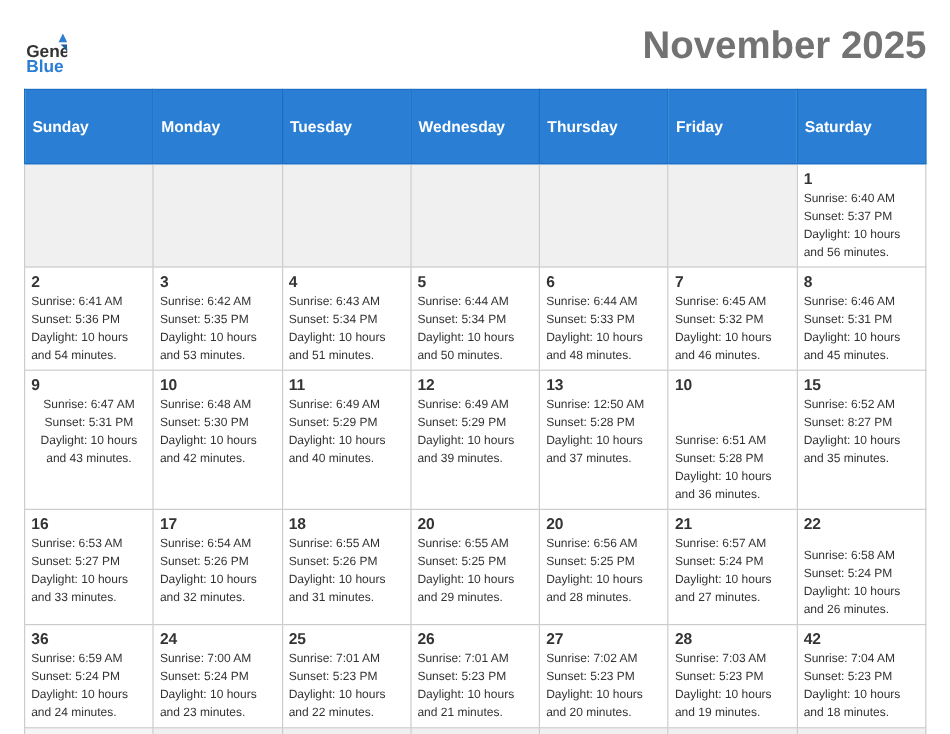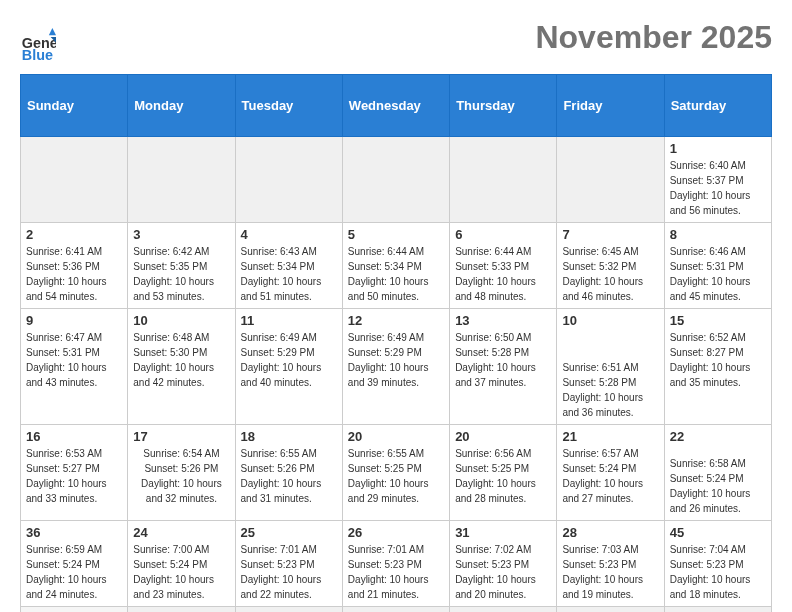--- a/index.html
+++ b/index.html
@@ -166,21 +166,21 @@
         <td>
           <span class="day-number">8</span>
           <div class="day-info" style="white-space: pre-line;">Sunrise: 6:46 AM
 Sunset: 5:31 PM
 Daylight: 10 hours and 45 minutes.</div>
         </td>
       </tr>
       <tr>
         <td>
           <span class="day-number">9</span>
-          <div class="day-info" style="white-space: pre-line;">Sunrise: 6:47 AM
+          <div class="day-info" style="white-space: pre-line; text-align: center;">Sunrise: 6:47 AM
 Sunset: 5:31 PM
 Daylight: 10 hours and 43 minutes.</div>
         </td>
         <td>
           <span class="day-number">10</span>
           <div class="day-info" style="white-space: pre-line;">Sunrise: 6:48 AM
 Sunset: 5:30 PM
 Daylight: 10 hours and 42 minutes.</div>
         </td>
         <td>
@@ -190,21 +190,21 @@
 Daylight: 10 hours and 40 minutes.</div>
         </td>
         <td>
           <span class="day-number">12</span>
           <div class="day-info" style="white-space: pre-line;">Sunrise: 6:49 AM
 Sunset: 5:29 PM
 Daylight: 10 hours and 39 minutes.</div>
         </td>
         <td>
           <span class="day-number">13</span>
-          <div class="day-info" style="white-space: pre-line;">Sunrise: 6:50 AM
+          <div class="day-info" style="white-space: pre-line;">Sunrise: 12:50 AM
 Sunset: 5:28 PM
 Daylight: 10 hours and 37 minutes.</div>
         </td>
         <td>
           <span class="day-number">10</span>
           <div class="day-info" style="white-space: pre-line; margin-top: 32px;">Sunrise: 6:51 AM
 Sunset: 5:28 PM
 Daylight: 10 hours and 36 minutes.</div>
         </td>
         <td>
@@ -216,21 +216,21 @@
       </tr>
       <tr>
         <td>
           <span class="day-number">16</span>
           <div class="day-info" style="white-space: pre-line;">Sunrise: 6:53 AM
 Sunset: 5:27 PM
 Daylight: 10 hours and 33 minutes.</div>
         </td>
         <td>
           <span class="day-number">17</span>
-          <div class="day-info" style="white-space: pre-line; text-align: center;">Sunrise: 6:54 AM
+          <div class="day-info" style="white-space: pre-line;">Sunrise: 6:54 AM
 Sunset: 5:26 PM
 Daylight: 10 hours and 32 minutes.</div>
         </td>
         <td>
           <span class="day-number">18</span>
           <div class="day-info" style="white-space: pre-line;">Sunrise: 6:55 AM
 Sunset: 5:26 PM
 Daylight: 10 hours and 31 minutes.</div>
         </td>
         <td>
@@ -277,33 +277,33 @@
 Sunset: 5:23 PM
 Daylight: 10 hours and 22 minutes.</div>
         </td>
         <td>
           <span class="day-number">26</span>
           <div class="day-info" style="white-space: pre-line;">Sunrise: 7:01 AM
 Sunset: 5:23 PM
 Daylight: 10 hours and 21 minutes.</div>
         </td>
         <td>
-          <span class="day-number">31</span>
+          <span class="day-number">27</span>
           <div class="day-info" style="white-space: pre-line;">Sunrise: 7:02 AM
 Sunset: 5:23 PM
 Daylight: 10 hours and 20 minutes.</div>
         </td>
         <td>
           <span class="day-number">28</span>
           <div class="day-info" style="white-space: pre-line;">Sunrise: 7:03 AM
 Sunset: 5:23 PM
 Daylight: 10 hours and 19 minutes.</div>
         </td>
         <td>
-          <span class="day-number">45</span>
+          <span class="day-number">42</span>
           <div class="day-info" style="white-space: pre-line;">Sunrise: 7:04 AM
 Sunset: 5:23 PM
 Daylight: 10 hours and 18 minutes.</div>
         </td>
       </tr>
       <tr class="last-row">
         <td>
           <span class="day-number">30</span>
           <div class="day-info" style="white-space: pre-line;">Sunrise: 7:05 AM
 Sunset: 5:22 PM

